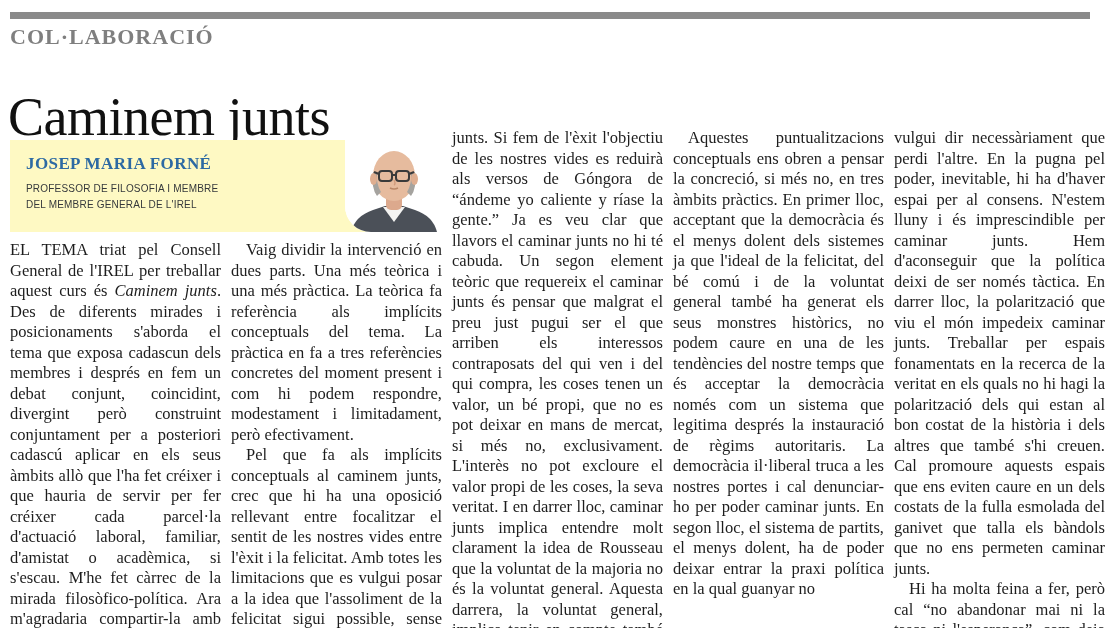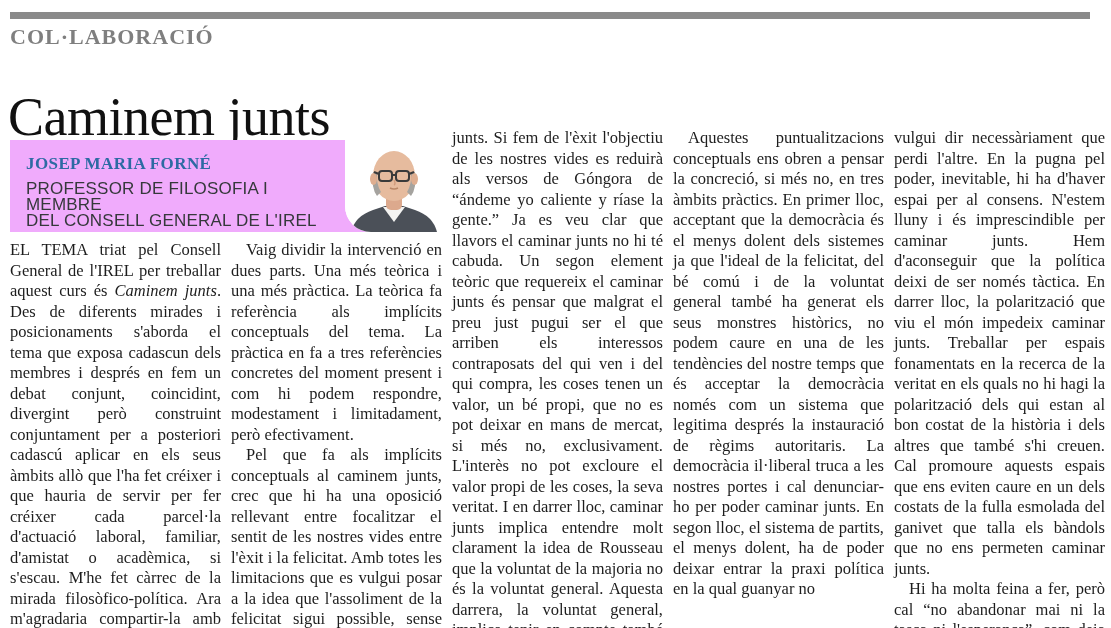--- a/index.html
+++ b/index.html
@@ -18,30 +18,30 @@
     font-size:22px;letter-spacing:1px;color:#7f7f7f;
   }
   .title{
     position:absolute;left:-2px;top:54px;
     font-family:"Liberation Serif", serif;font-weight:400;
     font-size:54px;color:#111;letter-spacing:-0.5px;line-height:1;
   }
 
   .author-box{
     position:absolute;left:0;top:140px;width:432px;height:92px;
-    background:#f0abfc;
+    background:#fef9c3;
   }
   .author-text{position:absolute;left:16px;top:14px;right:110px;}
   .author-name{
     font-family:"Liberation Serif", serif;font-weight:700;
     font-size:17px;color:#2d6aa3;letter-spacing:0.4px;margin-bottom:7px;
   }
   .author-role{
     font-family:"Liberation Sans", sans-serif;
-    font-size:17px;line-height:16px;color:#35383b;letter-spacing:0.2px;
+    font-size:10px;line-height:16px;color:#35383b;letter-spacing:0.2px;
   }
   .author-photo{
     position:absolute;right:0;top:0;width:97px;height:92px;
     background:#ffffff;border-radius:0 0 0 26px;overflow:hidden;
   }
   .author-photo svg{display:block;}
 
   .body-area{position:absolute;left:0;top:128px;width:1095px;height:490px;}
   .col{
     position:absolute;width:211px;
@@ -68,21 +68,21 @@
 
     <div class="kicker">COL·LABORACIÓ</div>
 
     <h1 class="title">Caminem junts</h1>
 
     <div class="author-box">
       <div class="author-text">
         <div class="author-name">JOSEP MARIA FORNÉ</div>
         <div class="author-role">
           <div>PROFESSOR DE FILOSOFIA I MEMBRE</div>
-          <div>DEL CONSELL GENERAL DE L'IREL</div>
+          <div>DEL MEMBRE GENERAL DE L'IREL</div>
         </div>
       </div>
       <div class="author-photo">
         <svg width="97" height="92" viewBox="0 0 97 92">
           <rect x="0" y="0" width="97" height="92" fill="#ffffff"></rect>
 
           <path d="M6 92 Q10 76 28 70 L40 66 L58 66 L70 70 Q88 76 92 92 Z" fill="#4b5058"></path>
 
           <path d="M38 67 L49 82 L60 67 Z" fill="#f4f4f2"></path>
 

